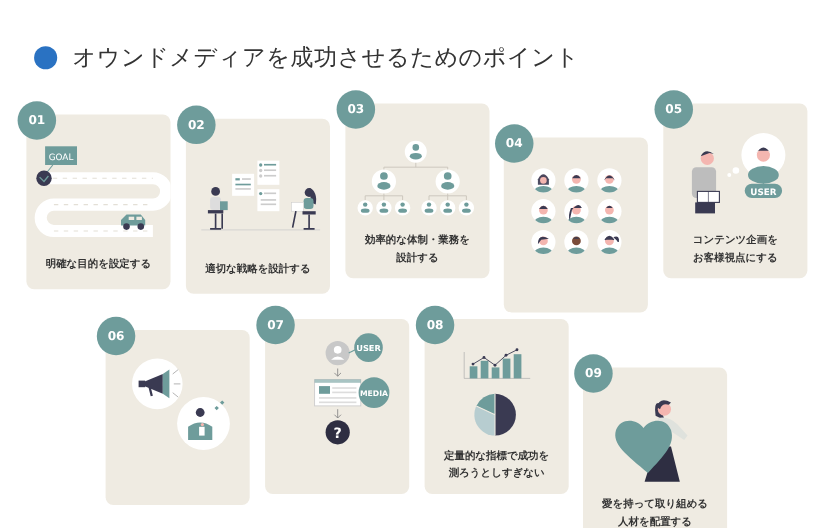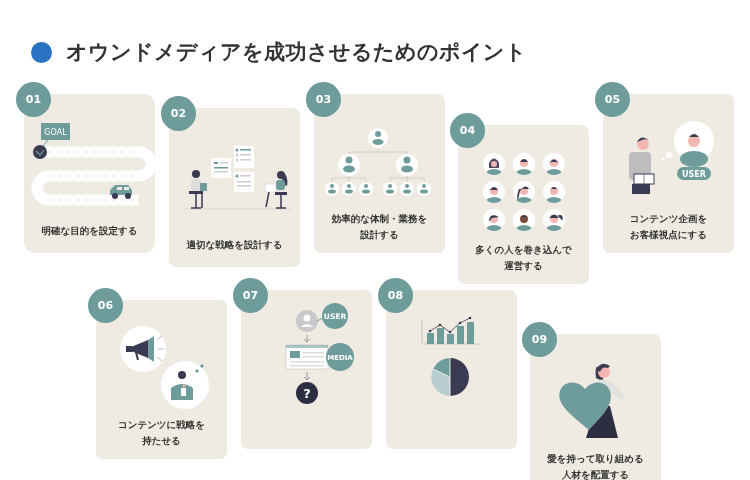--- a/index.html
+++ b/index.html
@@ -1,34 +1,34 @@
 <!DOCTYPE html>
 <html><head>
 <meta charset="utf-8">
 <style>
   * { box-sizing: border-box; margin: 0; padding: 0; }
   body { width: 750px; height: 480px; background: #ffffff; font-family: "DejaVu Sans", "Liberation Sans", sans-serif; position: relative; overflow: hidden; }
   .title-row { position: absolute; left: 31px; top: 38px; display: flex; align-items: center; }
   .title-dot { width: 21px; height: 21px; border-radius: 50%; background: #2a72c2; margin-right: 14px; }
-  .title { font-size: 21px; font-weight: bold; color: #333333; letter-spacing: 0.5px; }
+  .title { font-size: 21px; font-weight: normal; color: #333333; letter-spacing: 0.5px; }
   .card { position: absolute; width: 131px; height: 159px; background: #efebe2; border-radius: 7px; }
   .badge { position: absolute; left: -8px; top: -12px; width: 35px; height: 35px; border-radius: 50%; background: #6e9c9b; color: #ffffff; font-size: 11px; font-weight: bold; display: flex; align-items: center; justify-content: center; }
   .illus { position: absolute; left: 0; top: 0; width: 131px; height: 120px; }
   .label { position: absolute; left: 0; right: 0; bottom: 10px; text-align: center; font-size: 9.5px; font-weight: bold; color: #333333; line-height: 16px; white-space: pre-line; }
   .label.single { bottom: 14px; }
 </style>
 </head>
 <body>
 
 <div class="title-row">
   <span class="title-dot"></span>
   <h1 class="title">オウンドメディアを成功させるためのポイント</h1>
 </div>
 
-<div class="card" style="left:24px;top:94px;border-radius:11px;">
+<div class="card" style="left:24px;top:104px;">
   <div class="badge">01</div>
   <svg class="illus" viewBox="0 0 131 120">
     <rect x="17" y="29" width="29" height="17" fill="#6e9c9b"></rect>
     <text x="31.5" y="41" font-size="8" fill="#fff" text-anchor="middle" font-family="DejaVu Sans, sans-serif">GOAL</text>
     <line x1="24" y1="46" x2="16" y2="56" stroke="#6e9c9b" stroke-width="1"></line>
     <path d="M16 58 H115 A12 12 0 0 1 115 82 H25 A12 12 0 0 0 25 106 H115" fill="none" stroke="#ffffff" stroke-width="11"></path>
     <path d="M24 58 H115 M25 82 H115 M25 106 H115" fill="none" stroke="#e3dfd6" stroke-width="1" stroke-dasharray="4 5"></path>
     <circle cx="16" cy="58" r="7" fill="#3a3a52"></circle>
     <path d="M12 57 L16 61 L20 56" fill="none" stroke="#6e9c9b" stroke-width="1.2"></path>
     <path d="M86 101 V96 L91 91 H104 L108 96 V101 Z" fill="#6e9c9b"></path>
@@ -197,22 +197,20 @@
       </g>
     <g transform="translate(96,95)">
         <circle r="11" fill="#fff"></circle>
         <g clip-path="url(#c1)">
           <ellipse cx="0" cy="11" rx="9" ry="6" fill="#6e9c9b"></ellipse>
         </g>
         <circle cx="0" cy="-1" r="4" fill="#f4b6b0"></circle>
         <path d="M-4 -2 Q0 -8 4 -2 M4 -4 Q9 -6 8 0" fill="#3a3a52" stroke="#3a3a52" stroke-width="1.2"></path>
       </g>
   </svg>
-  <div class="label">多くの人を巻き込んで
-運営する</div>
 </div>
 
 <div class="card" style="left:603px;top:94px;">
   <div class="badge">05</div>
   <svg class="illus" viewBox="0 0 131 120">
     <circle cx="91" cy="47" r="20" fill="#fff"></circle>
     <ellipse cx="91" cy="65" rx="14" ry="8" fill="#6e9c9b"></ellipse>
     <circle cx="91" cy="47" r="6" fill="#f4b6b0"></circle>
     <path d="M84 46 Q91 34 98 46 L96 43 L86 43Z" fill="#3a3a52"></path>
     <line x1="91" y1="67" x2="91" y2="73" stroke="#6e9c9b" stroke-width="1"></line>
@@ -240,22 +238,20 @@
     <rect x="30" y="46" width="6" height="6" fill="#3a3a52"></rect>
     <path d="M40 52 L42 60" stroke="#3a3a52" stroke-width="2"></path>
     <path d="M61 40 L66 36 M62 49 L68 49 M61 57 L66 61" stroke="#aaa" stroke-width="0.8"></path>
     <circle cx="89" cy="85" r="24" fill="#fff"></circle>
     <circle cx="86" cy="75" r="4" fill="#3a3a52"></circle>
     <path d="M75 100 V88 Q86 80 97 88 V100 Z" fill="#6e9c9b"></path>
     <rect x="85" y="88" width="5" height="8" fill="#fff"></rect>
     <circle cx="88" cy="86" r="1.5" fill="#f4b6b0"></circle>
     <path d="M99 71 l2 -2 l2 2 l-2 2z M104 66 l2 -2 l2 2 l-2 2z" fill="#6e9c9b"></path>
   </svg>
-  <div class="label">コンテンツに戦略を
-持たせる</div>
 </div>
 
 <div class="card" style="left:241px;top:290px;">
   <div class="badge">07</div>
   <svg class="illus" viewBox="0 0 131 120">
     <circle cx="66" cy="31" r="11" fill="#c8c8c8"></circle>
     <circle cx="66" cy="28" r="3.5" fill="#fff"></circle>
     <path d="M60 37 Q66 31 72 37 Z" fill="#fff"></path>
     <line x1="76" y1="31" x2="82" y2="28" stroke="#6e9c9b" stroke-width="1"></line>
     <circle cx="94" cy="26" r="13" fill="#6e9c9b"></circle>
@@ -291,20 +287,22 @@
         <circle cx="54" cy="35" r="1.3"></circle>
         <circle cx="64" cy="42" r="1.3"></circle>
         <circle cx="74" cy="33" r="1.3"></circle>
         <circle cx="84" cy="28" r="1.3"></circle>
       </g>
     <path d="M64 87 L64 68 A19 19 0 0 1 64 106 Z" fill="#3a3a52"></path>
     <path d="M64 87 L64 106 A19 19 0 0 1 47 79 Z" fill="#b7cdd0"></path>
     <path d="M64 87 L47 79 A19 19 0 0 1 64 68 Z" fill="#6e9c9b"></path>
     <path d="M64 68 V106 M64 87 L47 79" stroke="#efebe2" stroke-width="1"></path>
   </svg>
+  <div class="label">定量的な指標で成功を
+測ろうとしすぎない</div>
 </div>
 
 <div class="card" style="left:530px;top:290px;margin-top:44px;">
   <div class="badge">09</div>
   <svg class="illus" viewBox="0 0 131 120">
     <path d="M70 33 Q64 30 66 44 L74 48 Z" fill="#3a3a52"></path>
     <circle cx="74" cy="38" r="6" fill="#f4b6b0"></circle>
     <path d="M67 36 Q70 26 80 32 L78 34 Q72 32 70 38 Z" fill="#3a3a52"></path>
     <path d="M68 46 Q78 44 86 52 L95 62 L92 66 L80 58 L78 72 L68 72 Z" fill="#dfe2dd"></path>
     <path d="M66 72 L80 72 L88 104 L56 104 Z" fill="#2e2e42"></path>

